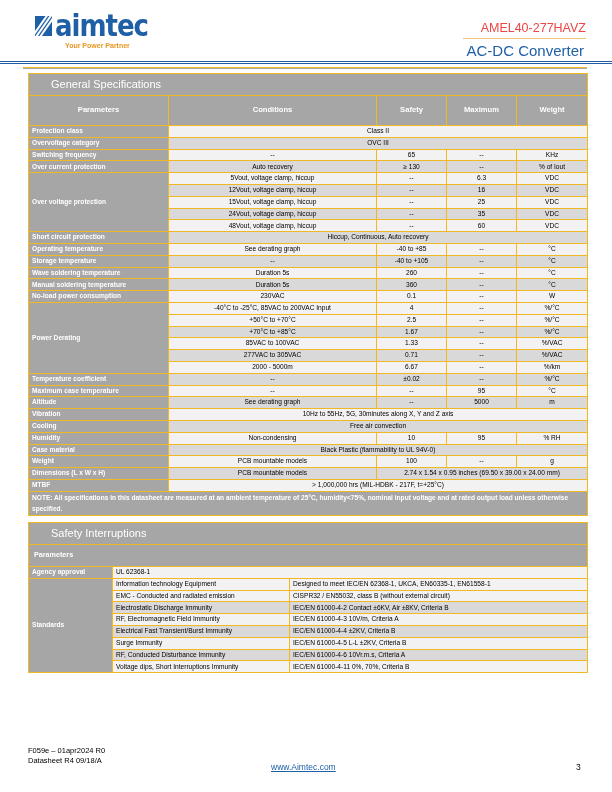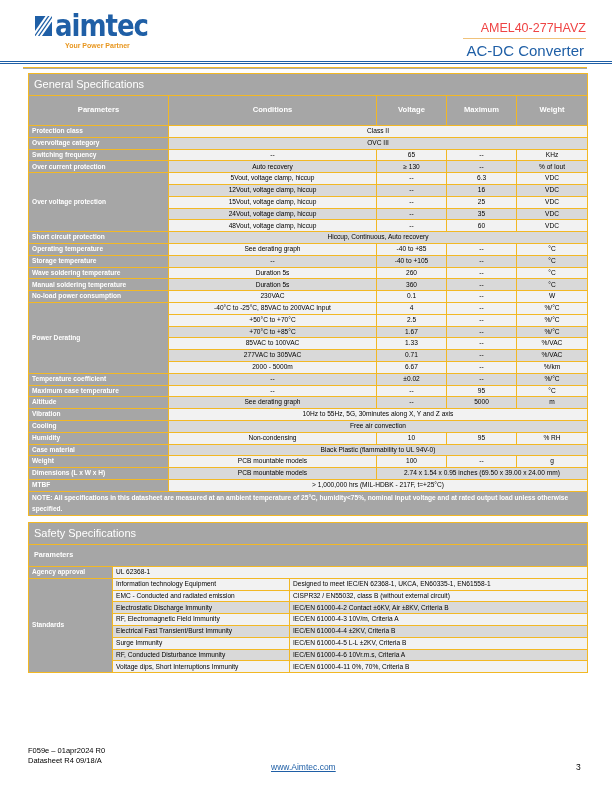--- a/index.html
+++ b/index.html
@@ -16,21 +16,21 @@
   .model { position: absolute; right: 26px; top: 21px; font-size: 12.5px; color: #ef4444; }
   .model-line { position: absolute; left: 463px; right: 26px; top: 38px; border-top: 1px solid #f0c27a; }
   .subtitle { position: absolute; right: 28px; top: 42px; font-size: 15px; color: #1f5fa6; }
 
   .rule-blue { position: absolute; left: 0; right: 0; top: 61px; height: 3px; border-top: 1px solid #1f5fa6; border-bottom: 1px solid #1f5fa6; }
   .rule-gold { position: absolute; left: 23px; right: 25px; top: 67px; height: 2px; background: #f2b824; border-bottom: 1px solid #a9a9a9; }
 
   
   table { position: absolute; border-collapse: collapse; table-layout: fixed; font-family: "Liberation Sans", sans-serif; }
   td, th { border: 1px solid #f2b824; font-size: 6.6px; line-height: 10.5px; height: 11.8px; padding: 0 3px; white-space: nowrap; overflow: hidden; font-weight: normal; }
-  .title-cell { background: #a6a6a6; color: #ffffff; font-size: 11px; text-align: left; height: 22px; padding-left: 5px; }
+  .title-cell { background: #a6a6a6; color: #ffffff; font-size: 11px; text-align: left; height: 22px; padding-left: 22px; }
   .hdr { background: #a6a6a6; color: #ffffff; font-size: 7.6px; font-weight: bold; text-align: center; height: 30px; }
   .p { background: #a6a6a6; color: #ffffff; font-weight: bold; text-align: left; }
   .c { text-align: center; }
   .l { text-align: left; }
   .w { background: #f2f2f2; }
   .g { background: #d9d9d9; }
   .note { background: #a6a6a6; color: #ffffff; font-weight: bold; white-space: normal; line-height: 11.5px; height: 24px; text-align: left; padding: 0 3px; }
 
   #gen { left: 28px; top: 73px; width: 559px; }
   #safety { left: 28px; top: 522px; width: 559px; }
@@ -68,21 +68,21 @@
       <col style="width:70px">
       <col style="width:71px">
   </colgroup>
   <tbody>
       <tr>
         <th colspan="5" class="title-cell">General Specifications</th>
       </tr>
   <tr>
     <th class="hdr">Parameters</th>
     <th class="hdr">Conditions</th>
-    <th class="hdr">Voltage</th>
+    <th class="hdr">Safety</th>
     <th class="hdr">Maximum</th>
     <th class="hdr">Weight</th>
   </tr>
 
   <tr>
     <td class="p">Protection class</td>
     <td colspan="4" class="c w">Class II</td>
   </tr>
   <tr>
     <td class="p">Overvoltage category</td>
@@ -276,21 +276,21 @@
   </table>
 
 <table id="safety">
   <colgroup>
     <col style="width:84px">
       <col style="width:177px">
       <col style="width:298px">
   </colgroup>
   <tbody>
       <tr>
-        <th colspan="3" class="title-cell">Safety Specifications</th>
+        <th colspan="3" class="title-cell">Safety Interruptions</th>
       </tr>
   <tr>
         <th colspan="3" class="subhdr">Parameters</th>
       </tr>
   <tr>
     <td class="p">Agency approval</td>
     <td colspan="2" class="l w">UL 62368-1</td>
   </tr>
   <tr>
     <td rowspan="8" class="p">Standards</td>

